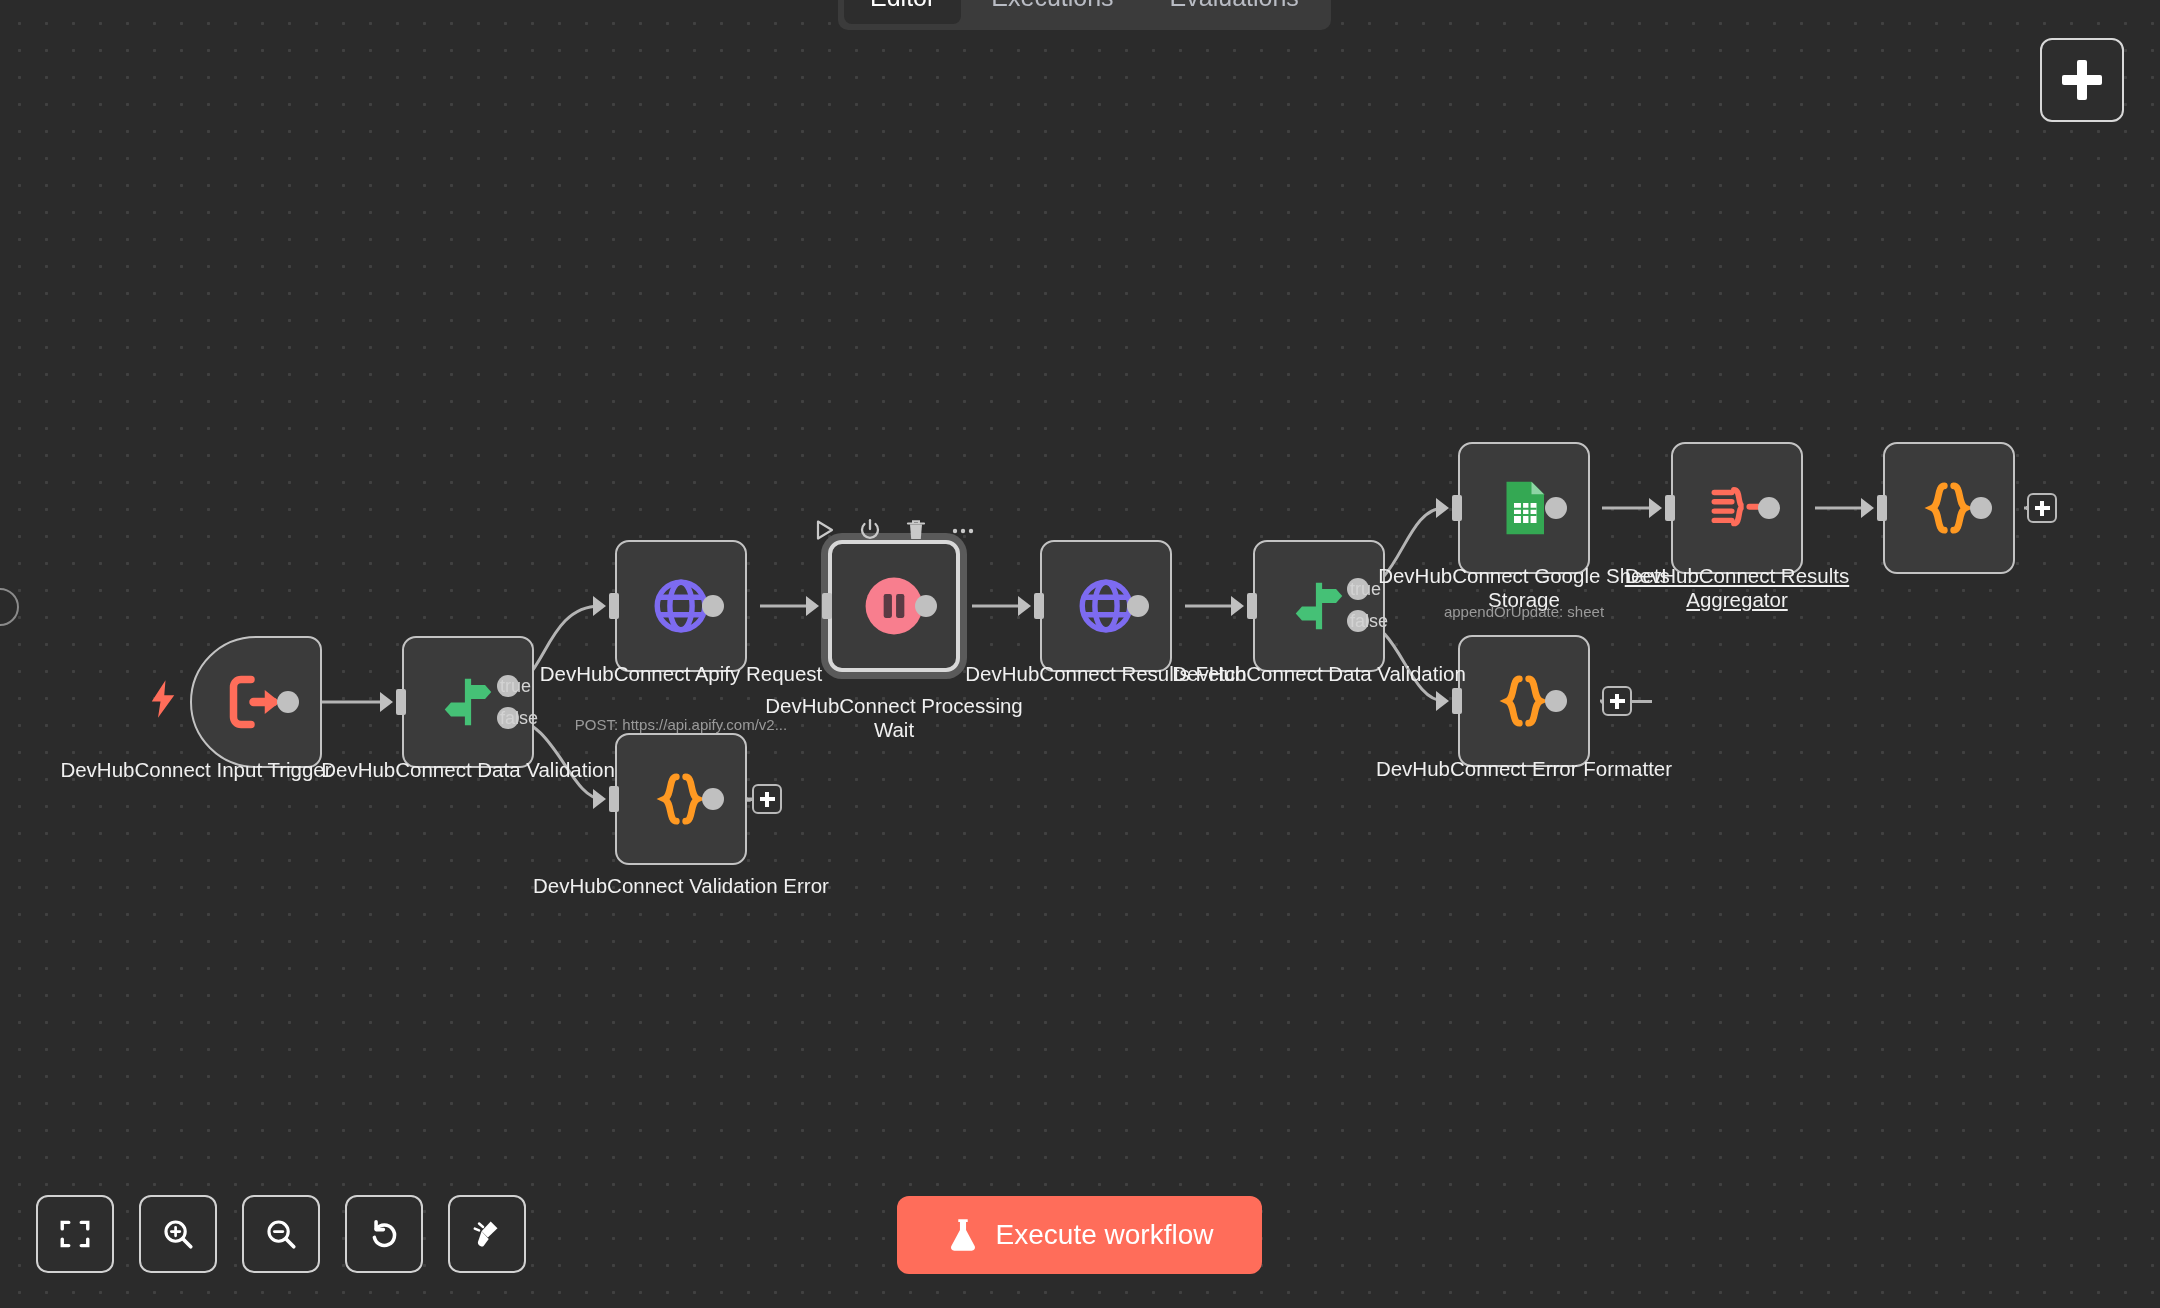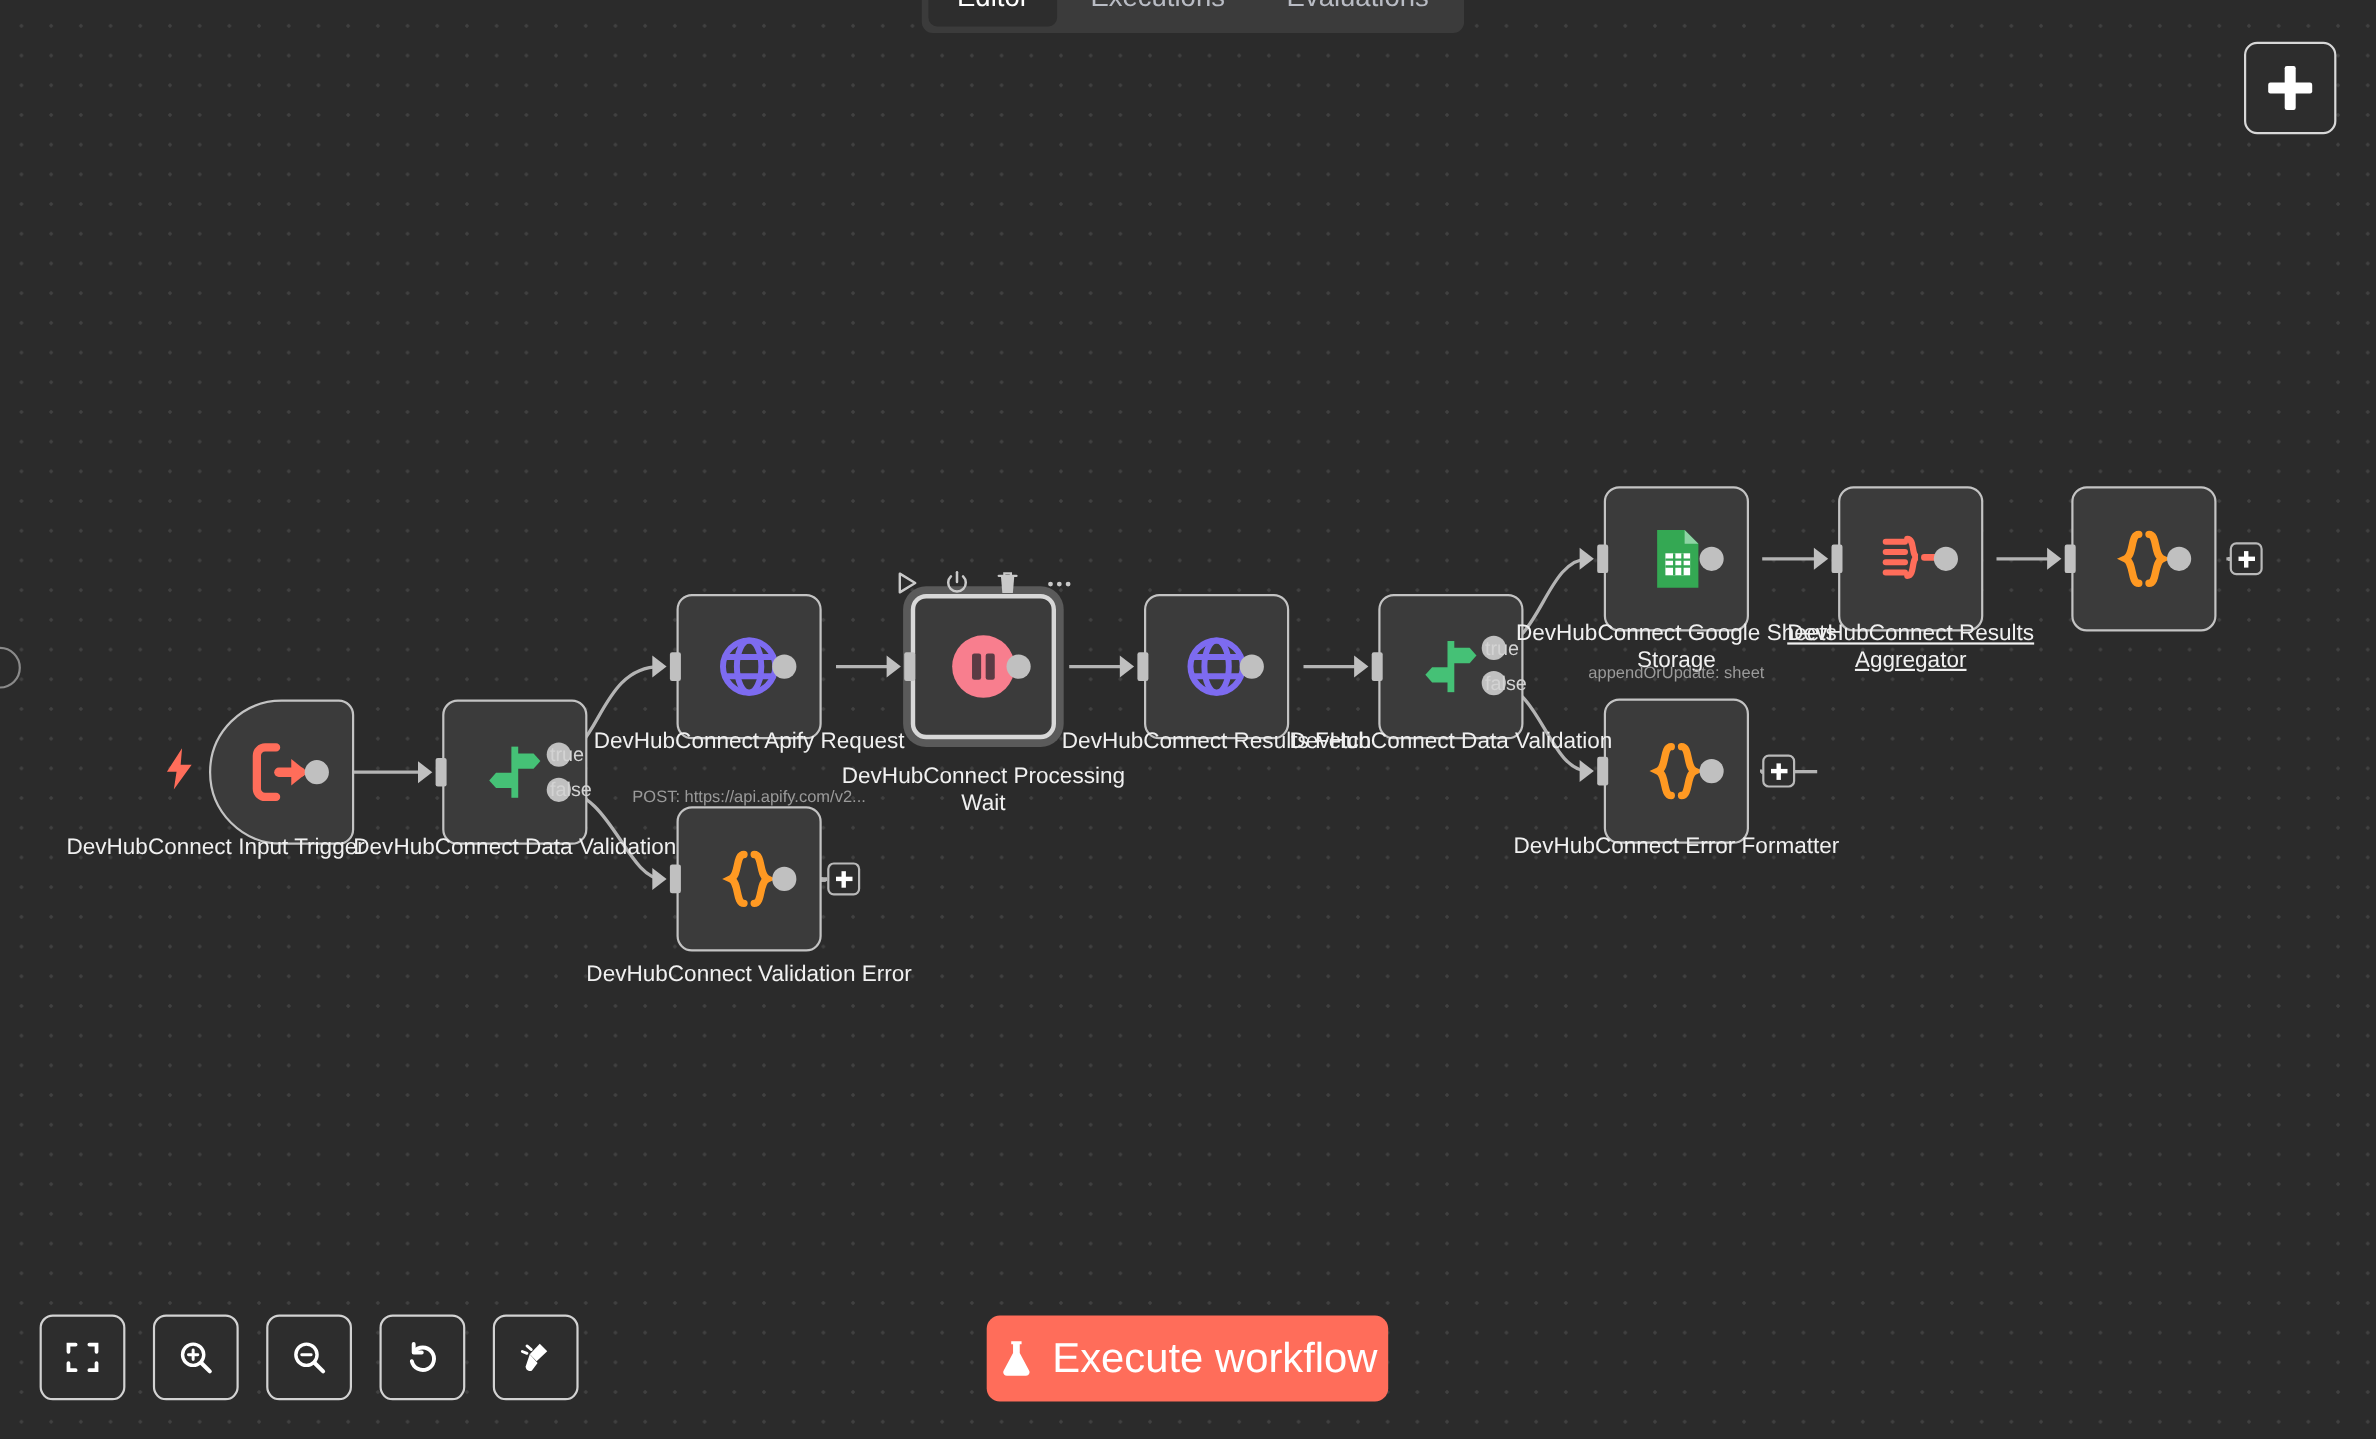--- a/index.html
+++ b/index.html
@@ -188,21 +188,21 @@
 
   
   #execute-btn {
     position: absolute; left: 897px; top: 1196px;
     width: 365px; height: 78px;
     border-radius: 12px;
     display: flex; align-items: center; justify-content: center;
     gap: 16px;
     z-index: 30;
   }
-  #execute-btn .elabel { font-size: 38px; color: #ffffff; }
+  #execute-btn .elabel { font-size: 28px; color: #ffffff; }
 </style>
 </head>
 <body>
 
 <div id="canvas">
 
   <div id="tabbar">
     <div class="tab active">Editor</div>
     <div class="tab">Executions</div>
     <div class="tab">Evaluations</div>

